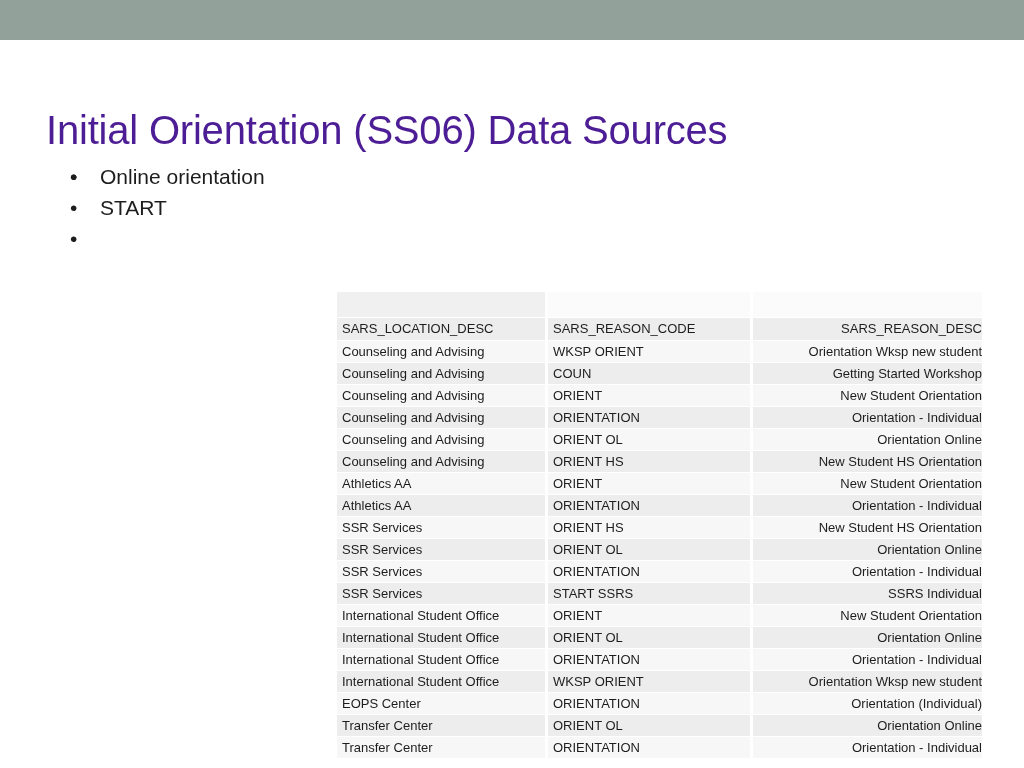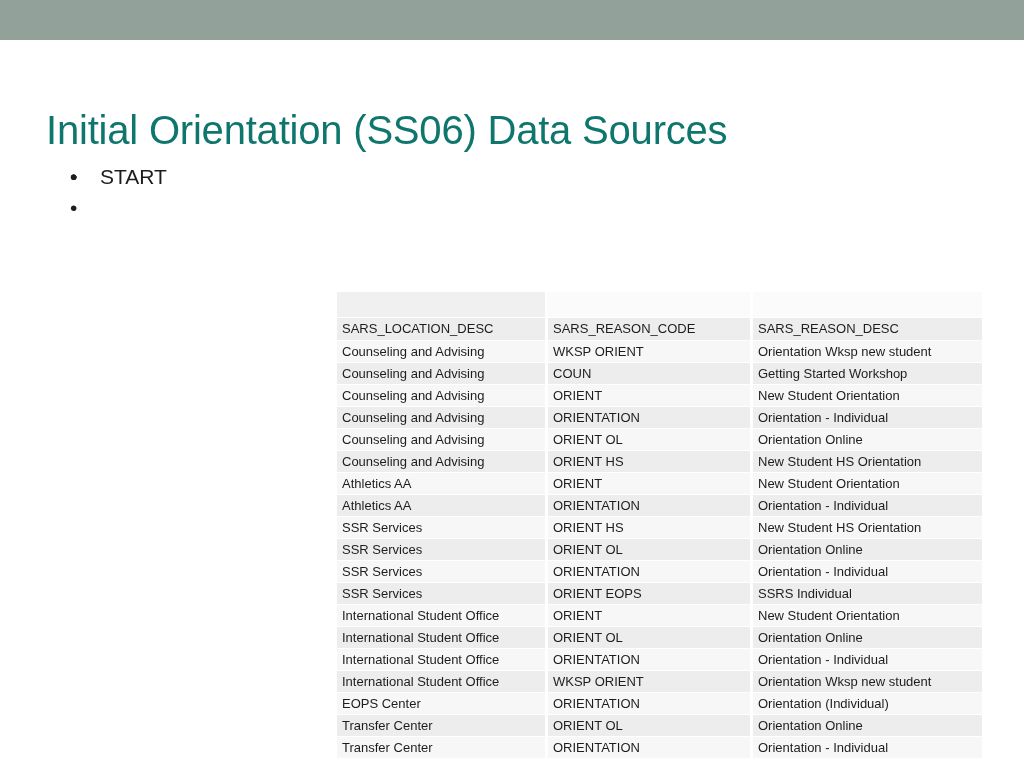--- a/index.html
+++ b/index.html
@@ -26,21 +26,21 @@
   }
 
   
   #slide-title {
     position: absolute;
     left: 46px;
     top: 79px;
     font-size: 40px;
     line-height: 48px;
     font-weight: normal;
-    color: #0f766e;
+    color: #4c1d95;
     letter-spacing: -0.2px;
     white-space: nowrap;
   }
 
   
   #bullet-list {
     position: absolute;
     left: 62px;
     top: 161px;
     list-style: none;
@@ -88,20 +88,21 @@
     padding: 0 0 0 5px;
     vertical-align: middle;
     white-space: nowrap;
     overflow: hidden;
     line-height: 21px;
     border-right: 3px solid #ffffff;
     border-bottom: 1px solid #ffffff;
   }
   table.data-table td:last-child {
     border-right: none;
+    text-align: right;
   }
 
   tr.spacer-row td {
     height: 25px;
     line-height: 25px;
     border-bottom: 1px solid #ffffff;
   }
   tr.spacer-row td.band-a { background: #f0f0f0; }
   tr.spacer-row td.band-b { background: #fbfbfb; }
 
@@ -116,21 +117,21 @@
 </style>
 </head>
 <body>
 
 <div id="top-band"></div>
 
 <h1 id="slide-title">Initial Orientation (SS06) Data Sources</h1>
 
 <ul id="bullet-list">
     <li><span class="bullet-dot">•</span></li>
-    <li><span class="bullet-dot">•</span></li>
+    <li><span class="bullet-dot">•</span><span>Online orientation</span></li>
     <li><span class="bullet-dot">•</span><span>START</span></li>
     <li><span class="bullet-dot">•</span></li>
   </ul>
 
 <div id="data-table-wrap">
   <table class="data-table">
     <colgroup>
       <col class="c1">
         <col class="c2">
         <col class="c3">
@@ -196,21 +197,21 @@
           <td>ORIENT OL</td>
           <td>Orientation Online</td>
         </tr>
         <tr class="row-even">
           <td>SSR Services</td>
           <td>ORIENTATION</td>
           <td>Orientation - Individual</td>
         </tr>
         <tr class="row-odd">
           <td>SSR Services</td>
-          <td>ORIENT EOPS</td>
+          <td>START SSRS</td>
           <td>SSRS Individual</td>
         </tr>
         <tr class="row-even">
           <td>International Student Office</td>
           <td>ORIENT</td>
           <td>New Student Orientation</td>
         </tr>
         <tr class="row-odd">
           <td>International Student Office</td>
           <td>ORIENT OL</td>

